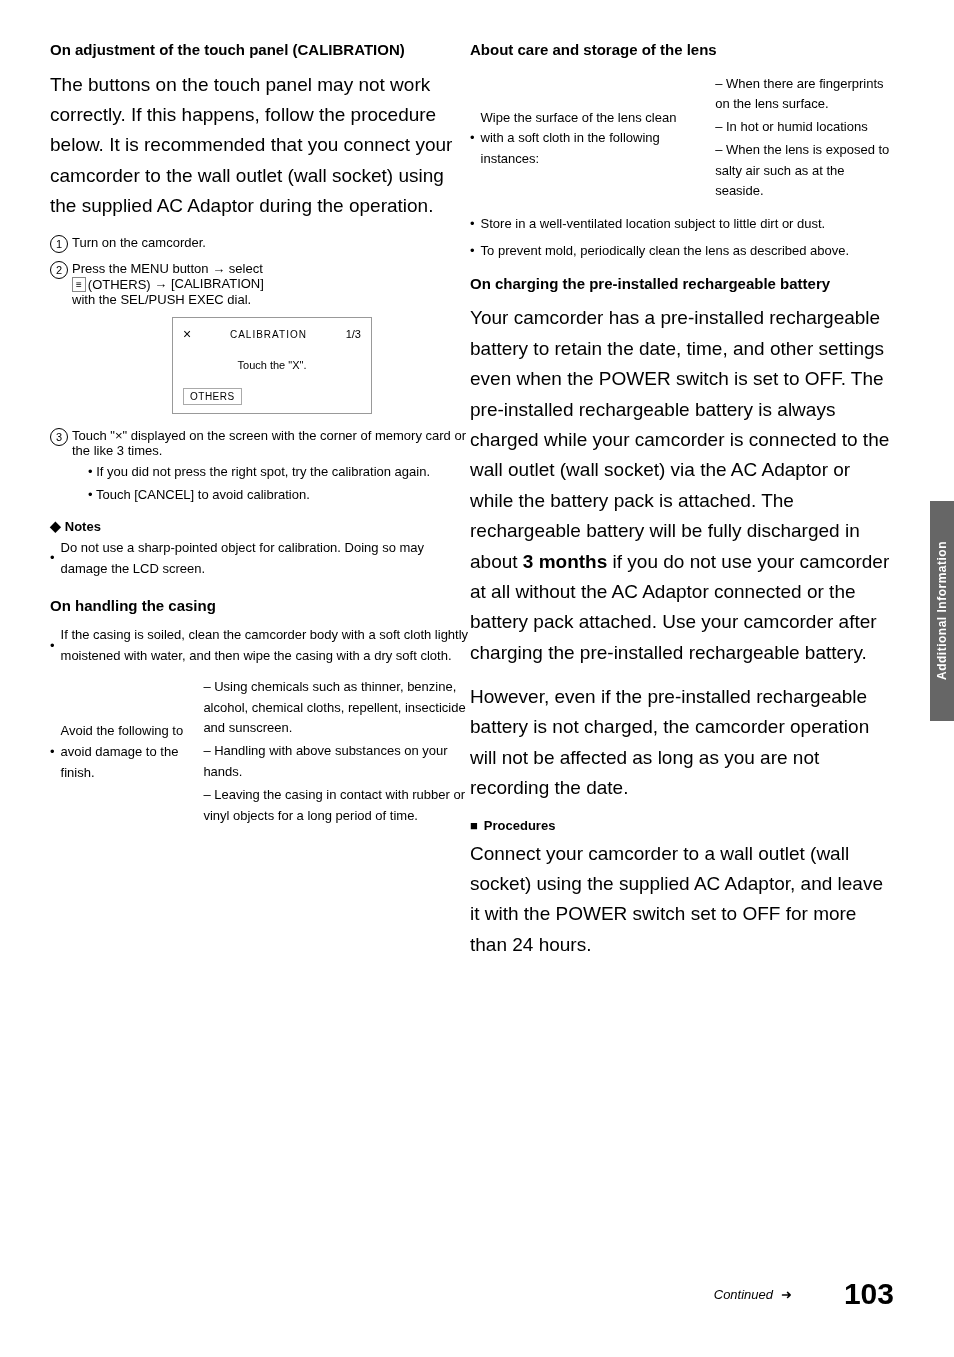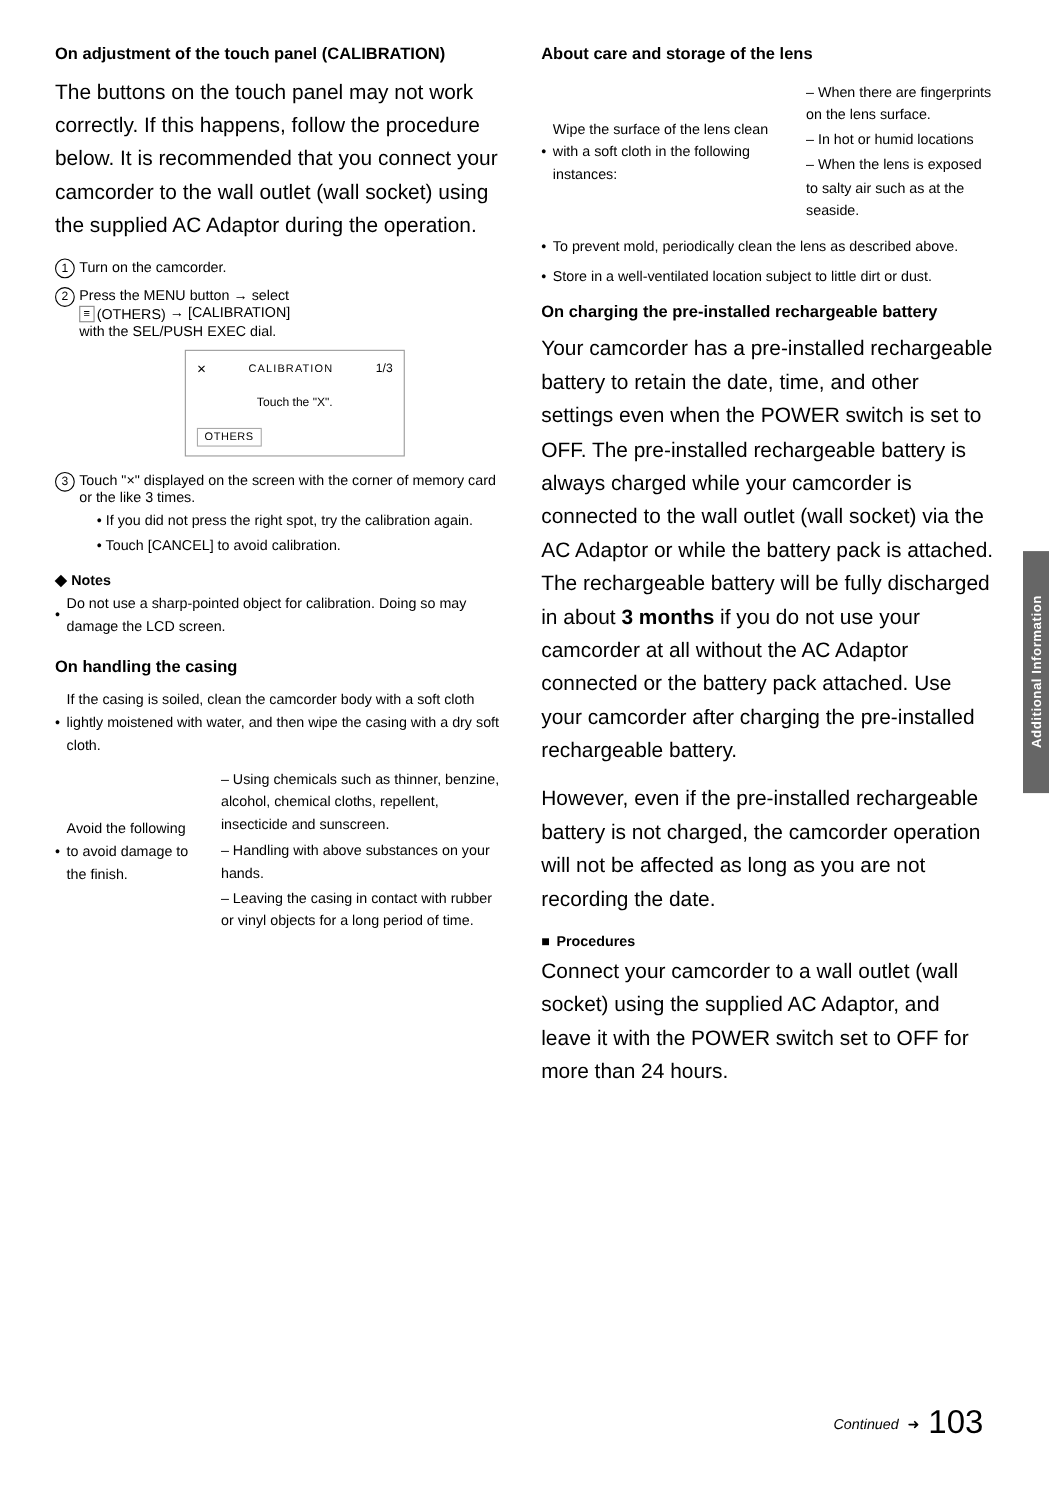--- a/index.html
+++ b/index.html
@@ -17,21 +17,20 @@
       min-height: 1357px;
       padding: 40px 50px 60px 50px;
       position: relative;
       display: flex;
       flex-direction: row;
     }
     .main-content {
       flex: 1;
       display: flex;
       flex-direction: row;
-      gap: 30px;
     }
     .left-column {
       flex: 1;
       max-width: 420px;
     }
     .right-column {
       flex: 1;
       max-width: 420px;
     }
     .section-title {
@@ -162,21 +161,22 @@
       position: absolute;
       bottom: 46px;
       right: 60px;
       display: flex;
       align-items: center;
       gap: 8px;
       font-size: 13px;
     }
     .page-number {
       font-size: 30px;
-      font-weight: normal;
+      font-weight: bold;
+      margin-left: 44px;
     }
     .continued-text {
       font-style: italic;
       font-size: 13px;
     }
     .arrow-right {
       font-size: 13px;
     }
     .circle-num {
       display: inline-block;
@@ -287,22 +287,22 @@
         <div class="section-title">About care and storage of the lens</div>
         <ul class="bullet-list">
           <li>
             <span>Wipe the surface of the lens clean with a soft cloth in the following instances:</span>
             <ul class="dash-list">
               <li>When there are fingerprints on the lens surface.</li>
               <li>In hot or humid locations</li>
               <li>When the lens is exposed to salty air such as at the seaside.</li>
             </ul>
           </li>
+          <li>Store in a well-ventilated location subject to little dirt or dust.</li>
           <li>To prevent mold, periodically clean the lens as described above.</li>
-          <li>Store in a well-ventilated location subject to little dirt or dust.</li>
         </ul>
       </div>
 
       <div>
         <div class="section-title">On charging the pre-installed rechargeable battery</div>
         <div class="section-body">
           <span>Your camcorder has a pre-installed rechargeable battery to retain the date, time, and other settings even when the POWER switch is set to OFF. The pre-installed rechargeable battery is always charged while your camcorder is connected to the wall outlet (wall socket) via the AC Adaptor or while the battery pack is attached. The rechargeable battery will be fully discharged in about </span><span class="bold-text">3 months</span><span> if you do not use your camcorder at all without the AC Adaptor connected or the battery pack attached. Use your camcorder after charging the pre-installed rechargeable battery.</span>
         </div>
         <div class="section-body">However, even if the pre-installed rechargeable battery is not charged, the camcorder operation will not be affected as long as you are not recording the date.</div>
 

